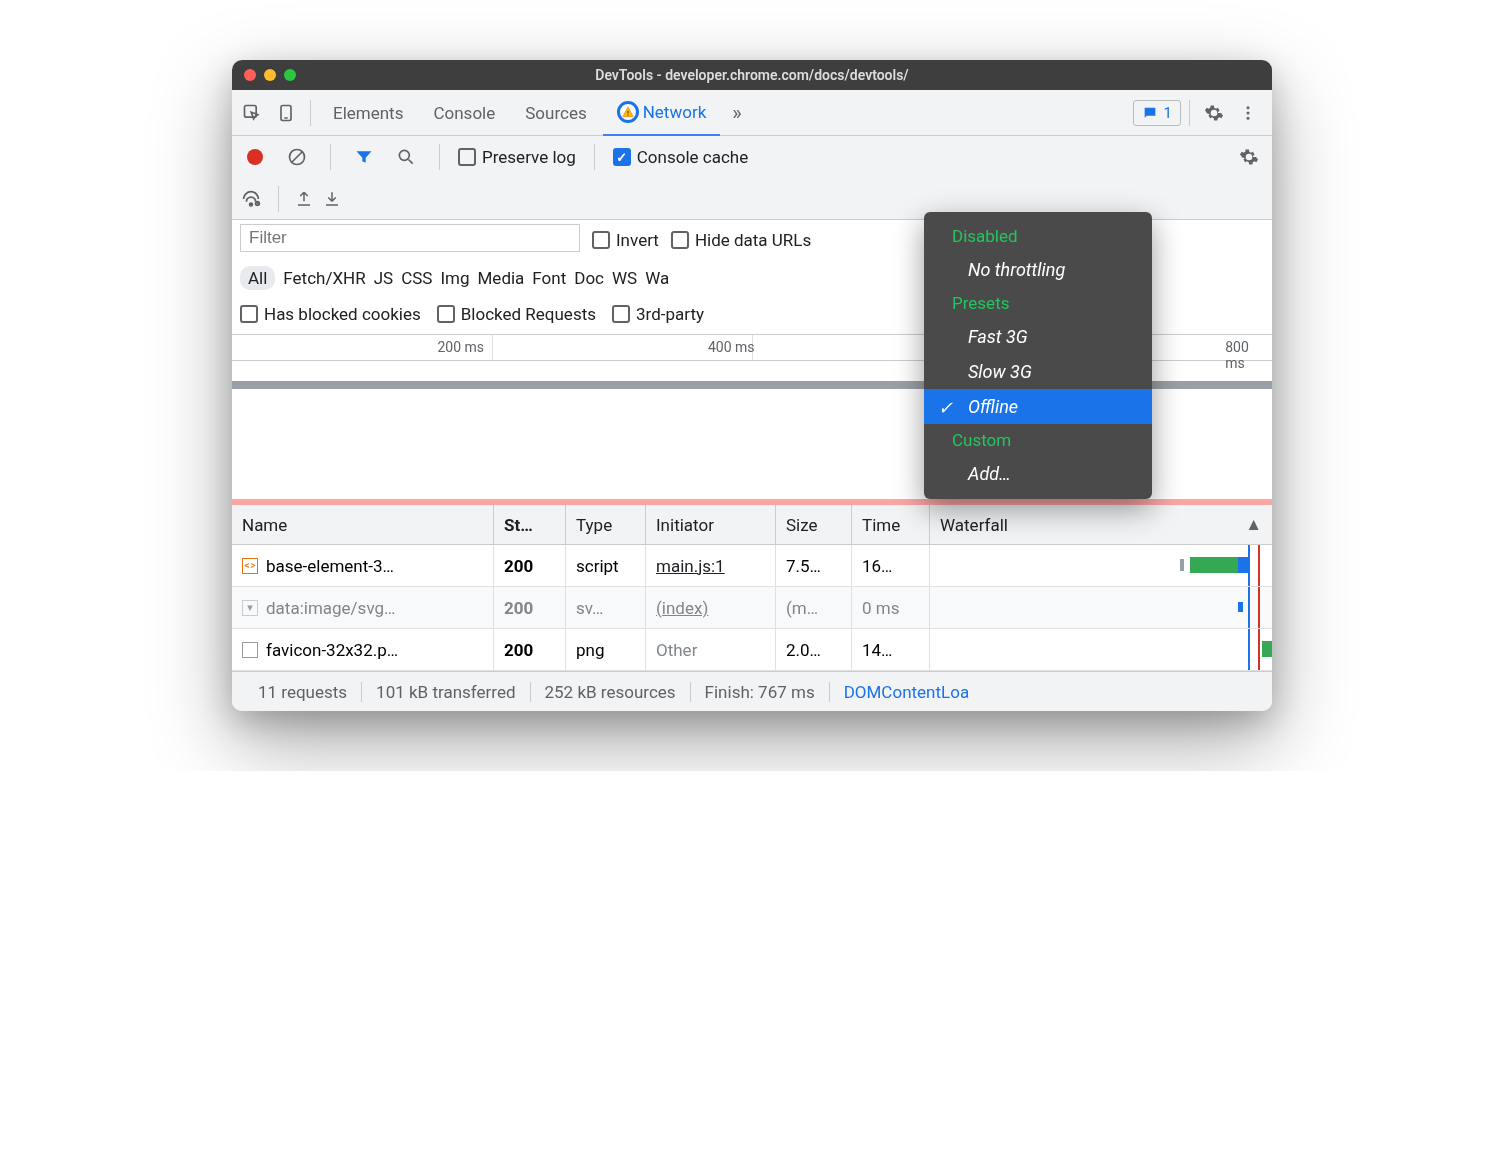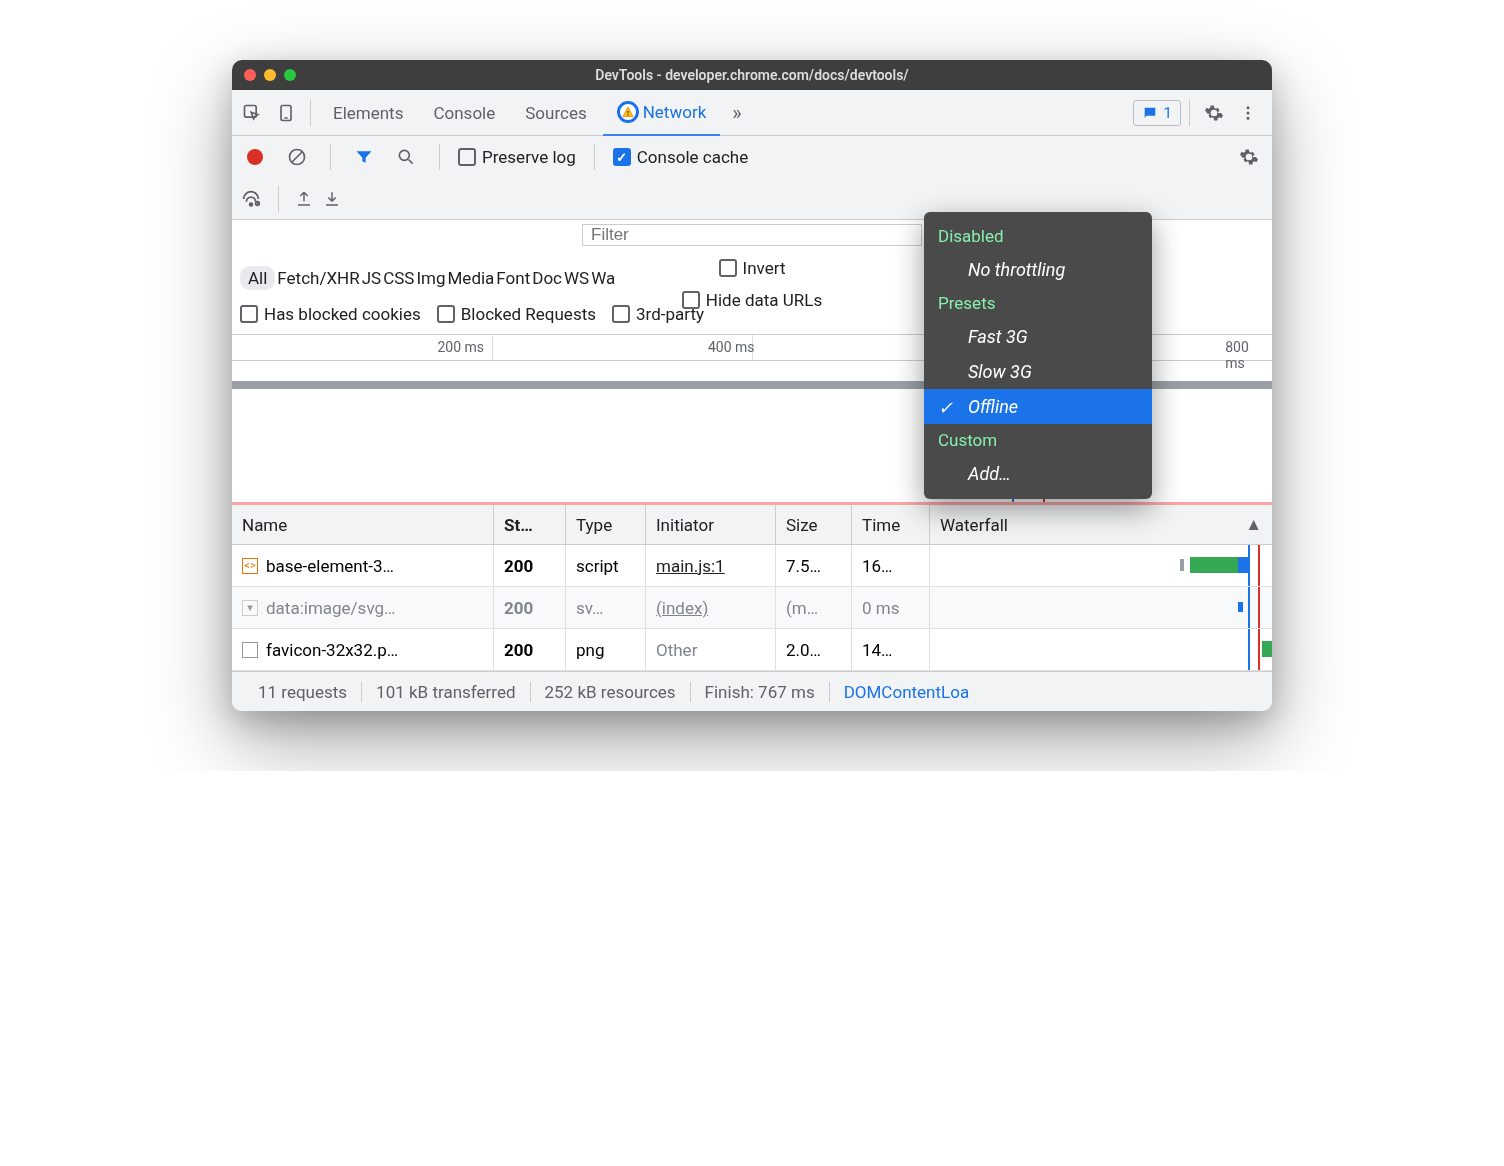--- a/index.html
+++ b/index.html
@@ -70,42 +70,41 @@
   align-items:center; justify-content:center; color:#fff; font-size:13px; font-weight:bold;
 }
 .chk-box.checked { background:#1a73e8; border-color:#1a73e8; }
 
 .toolbar2 {
   display:flex; align-items:center; height:42px; padding:0 8px; background:#f1f3f4;
   border-bottom:1px solid #ccc; gap:10px;
 }
 
 .filter-row {
-  display:flex; align-items:center; height:40px; padding:4px 16px; background:#fff; gap:12px;
+  display:flex; height:40px; padding:4px 8px; background:#fff; gap:12px;
   border-bottom:none;
-  flex-direction:column;
 }
 .filter-input {
   width: 340px; height:28px; border:1px solid #ccc; padding:0 8px; font-size:17px;
 }
 
 .type-pills {
-  display:flex; align-items:center; padding:6px 8px; background:#fff; gap:2px; font-size:17px;
+  display:flex; align-items:center; padding:6px 8px; background:#fff; gap:8px; font-size:17px;
   color:#202124; flex-wrap:wrap;
 }
 .pill { cursor:pointer; }
 .pill.active { background:#e8eaed; border-radius:10px; padding:2px 8px; }
 
 .more-filters {
   display:flex; align-items:center; padding:8px 8px 10px 8px; background:#fff; gap:16px;
   border-bottom:1px solid #ccc;
 }
 
 .timeline {
-  height:170px; border-bottom:3px solid #fca5a5; position:relative; background:#fff; overflow:hidden;
+  height:170px; border-bottom:6px solid #fca5a5; position:relative; background:#fff; overflow:hidden;
 }
 .timeline-ruler {
   height:26px; border-bottom:1px solid #ccc; position:relative; font-size:14px; color:#5f6368;
 }
 .tick { position:absolute; top:4px; transform:translateX(-50%); }
 .tickline { position:absolute; top:0; bottom:0; width:1px; background:#e0e0e0; }
 .gray-bar { position:absolute; top:46px; left:0; right:0; height:8px; background:#9aa0a6; }
 .marker-blue { position:absolute; top:46px; bottom:0; width:2px; background:#1a73e8; }
 .marker-red { position:absolute; top:46px; bottom:0; width:2px; background:#d93025; }
 
@@ -139,21 +138,21 @@
 .status-seg { padding:0 14px; border-right:1px solid #ccc; }
 .status-seg:last-child { border-right:none; }
 .status-link { color:#1a73e8; }
 
 
 .dropdown {
   position:absolute; top:152px; left:692px; width:228px; background:#4a4a4a;
   border-radius:6px; box-shadow:0 10px 30px rgba(0,0,0,.4); padding:8px 0; z-index:50;
   color:#fff; font-size:18px;
 }
-.dd-section-label { color:#86efac; padding:6px 14px; font-size:17px; }
+.dd-section-label { color:#22c55e; padding:6px 28px; font-size:17px; }
 .dd-item { padding:7px 14px 7px 44px; cursor:pointer; position:relative;font-style:italic; }
 .dd-item.selected { background:#1a73e8; }
 .dd-check { position:absolute; left:14px; top:8px; }
 
 .sort-tri { margin-left:auto; color:#5f6368; }
 
 svg { display:block; }
 </style>
 </head>
 <body>

